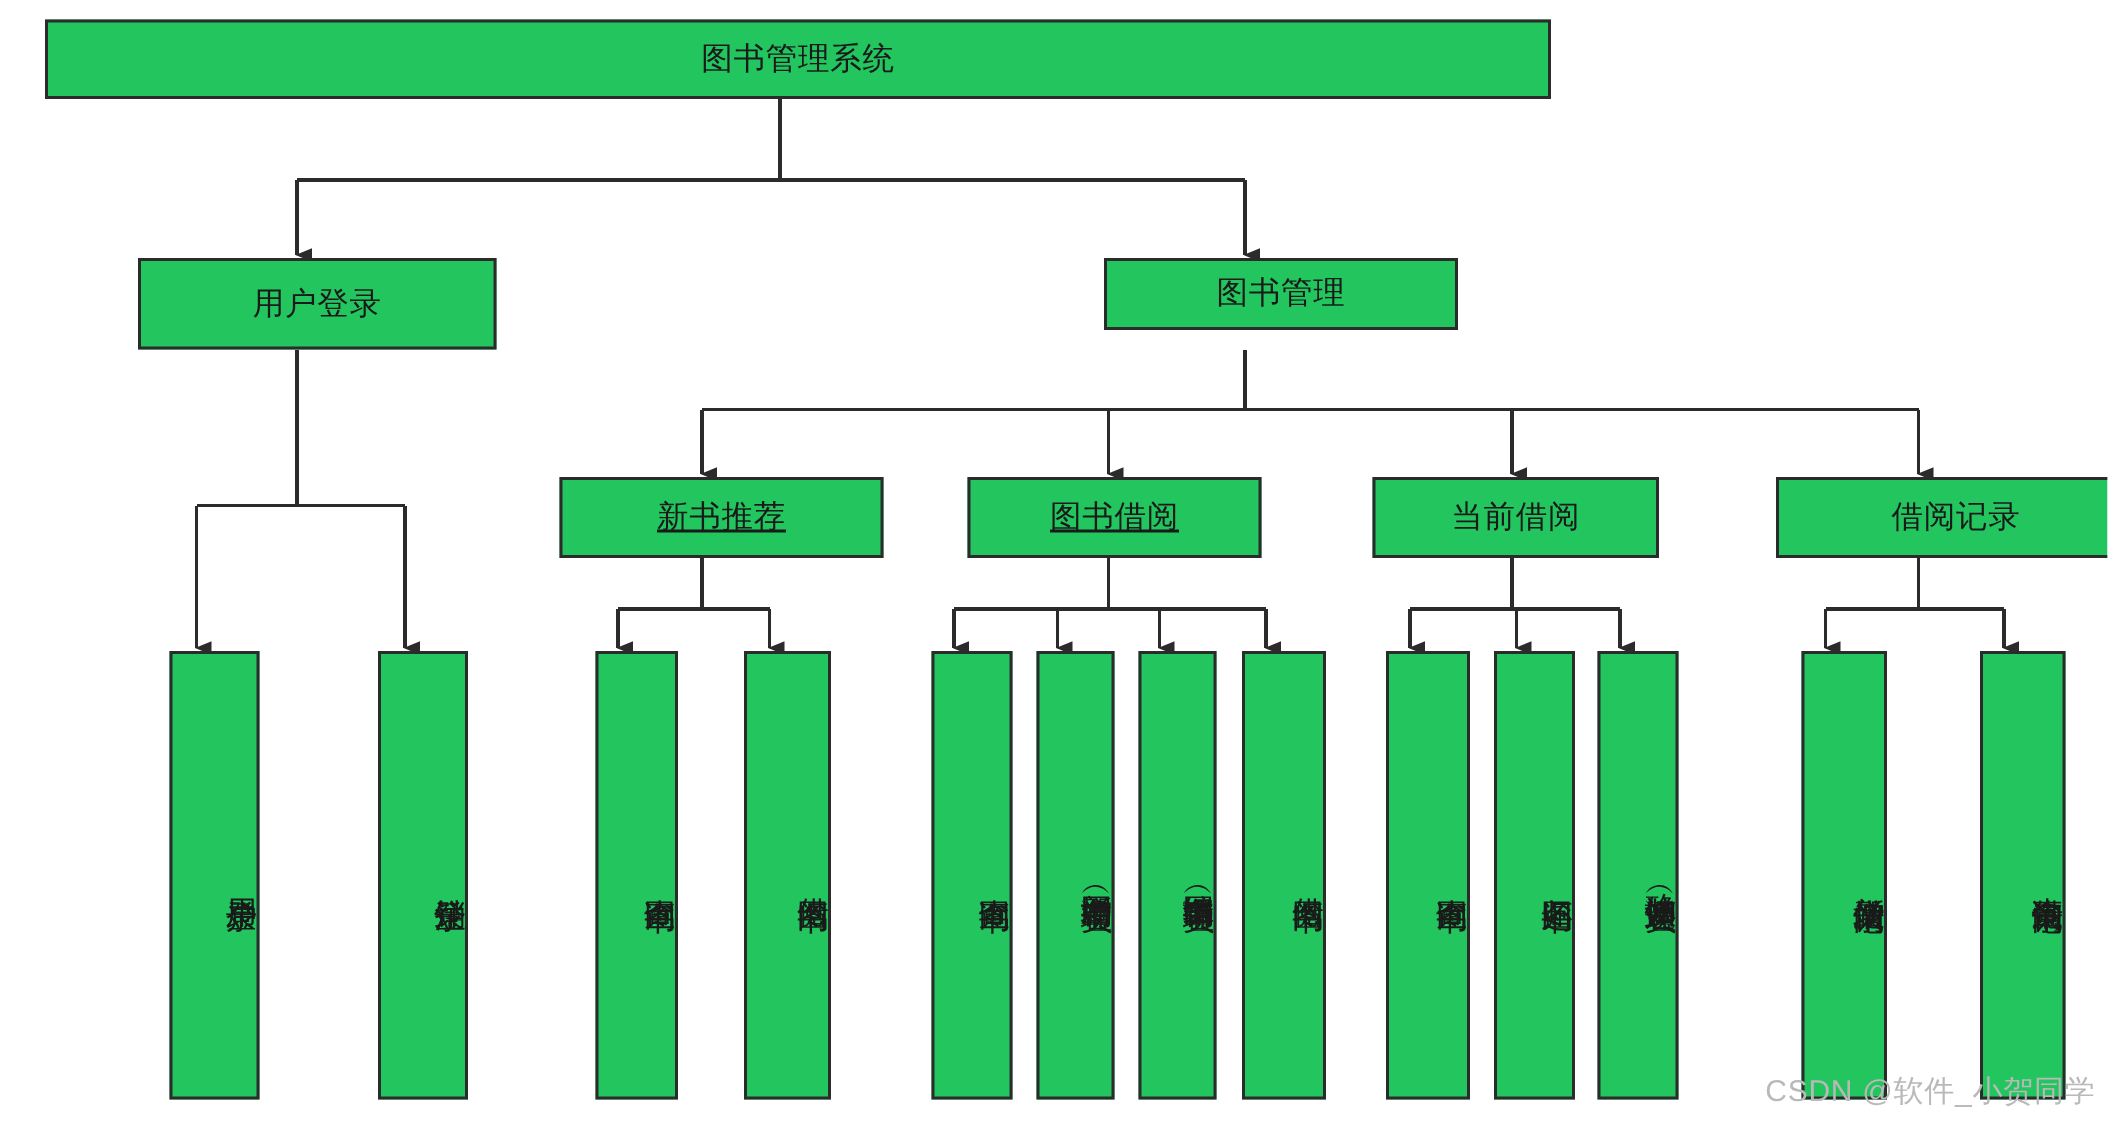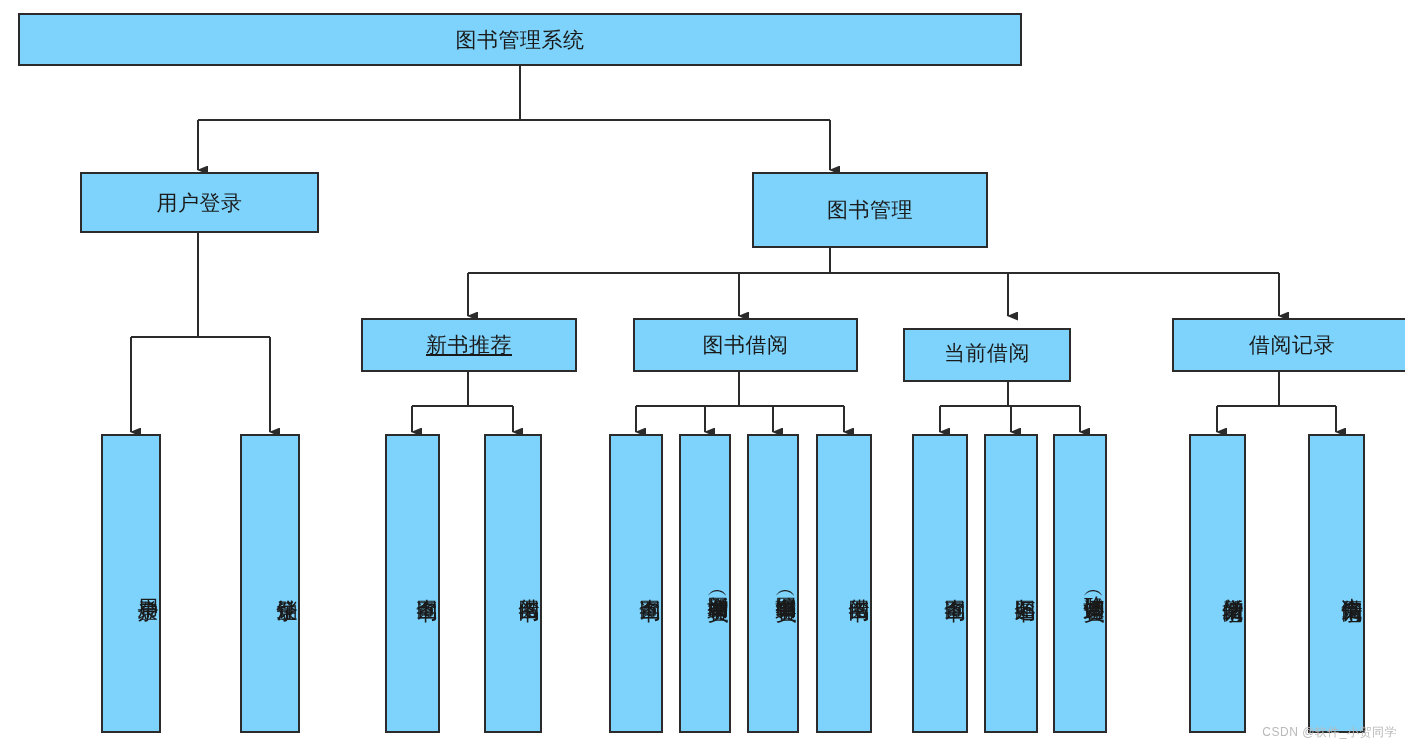--- a/index.html
+++ b/index.html
@@ -22,28 +22,29 @@
     position: absolute;
     left: 0;
     top: 0;
     width: 1405px;
     height: 747px;
     pointer-events: none;
   }
   .node {
     position: absolute;
     box-sizing: border-box;
-    background: #7dd3fc;
+    background: #22c55e;
     border: 2px solid #2b2b2b;
     display: flex;
     align-items: center;
     justify-content: center;
     color: #1a1a1a;
     line-height: 1.12;
     letter-spacing: 0.5px;
+    margin-left: 12px;
   }
   .node.h {
     font-size: 21px;
   }
   .node.v {
     font-size: 21px;
     writing-mode: vertical-rl;
     text-orientation: upright;
     padding-top: 6px;
     padding-bottom: 6px;
@@ -55,21 +56,21 @@
     writing-mode: vertical-rl;
     text-orientation: upright;
     display: block;
     line-height: 1.05;
     letter-spacing: 1px;
   }
   #watermark {
     position: absolute;
     right: 8px;
     bottom: 6px;
-    font-size: 12px;
+    font-size: 20px;
     color: #b9b9b9;
     letter-spacing: 0.5px;
     user-select: none;
     white-space: nowrap;
   }
 </style>
 </head>
 <body>
 
 <div id="canvas">
@@ -117,30 +118,30 @@
       </g>
   </svg>
 
   <div id="nodes-layer">
       <div class="node h" style="left: 18px; top: 13px; width: 1004px; height: 53px;">
         <span>图书管理系统</span>
       </div>
       <div class="node h" style="left: 80px; top: 172px; width: 239px; height: 61px;">
         <span>用户登录</span>
       </div>
-      <div class="node h" style="left: 752px; top: 172px; width: 236px; height: 76px;">
+      <div class="node h" style="left: 724px; top: 172px; width: 236px; height: 48px;">
         <span>图书管理</span>
       </div>
       <div class="node h" style="left: 361px; top: 318px; width: 216px; height: 54px; text-decoration: underline;">
         <span>新书推荐</span>
       </div>
-      <div class="node h" style="left: 633px; top: 318px; width: 225px; height: 54px;">
+      <div class="node h" style="left: 633px; top: 318px; width: 196px; height: 54px; text-decoration: underline;">
         <span>图书借阅</span>
       </div>
-      <div class="node h" style="left: 903px; top: 328px; width: 168px; height: 54px; font-family: Liberation Mono, monospace;">
+      <div class="node h" style="left: 903px; top: 318px; width: 191px; height: 54px;">
         <span>当前借阅</span>
       </div>
       <div class="node h" style="left: 1172px; top: 318px; width: 240px; height: 54px;">
         <span>借阅记录</span>
       </div>
       <div class="node v" style="left: 101px; top: 434px; width: 60px; height: 299px;">
         <span class="vtext">用户登录</span>
       </div>
       <div class="node v" style="left: 240px; top: 434px; width: 60px; height: 299px;">
         <span class="vtext">注销登录</span>

